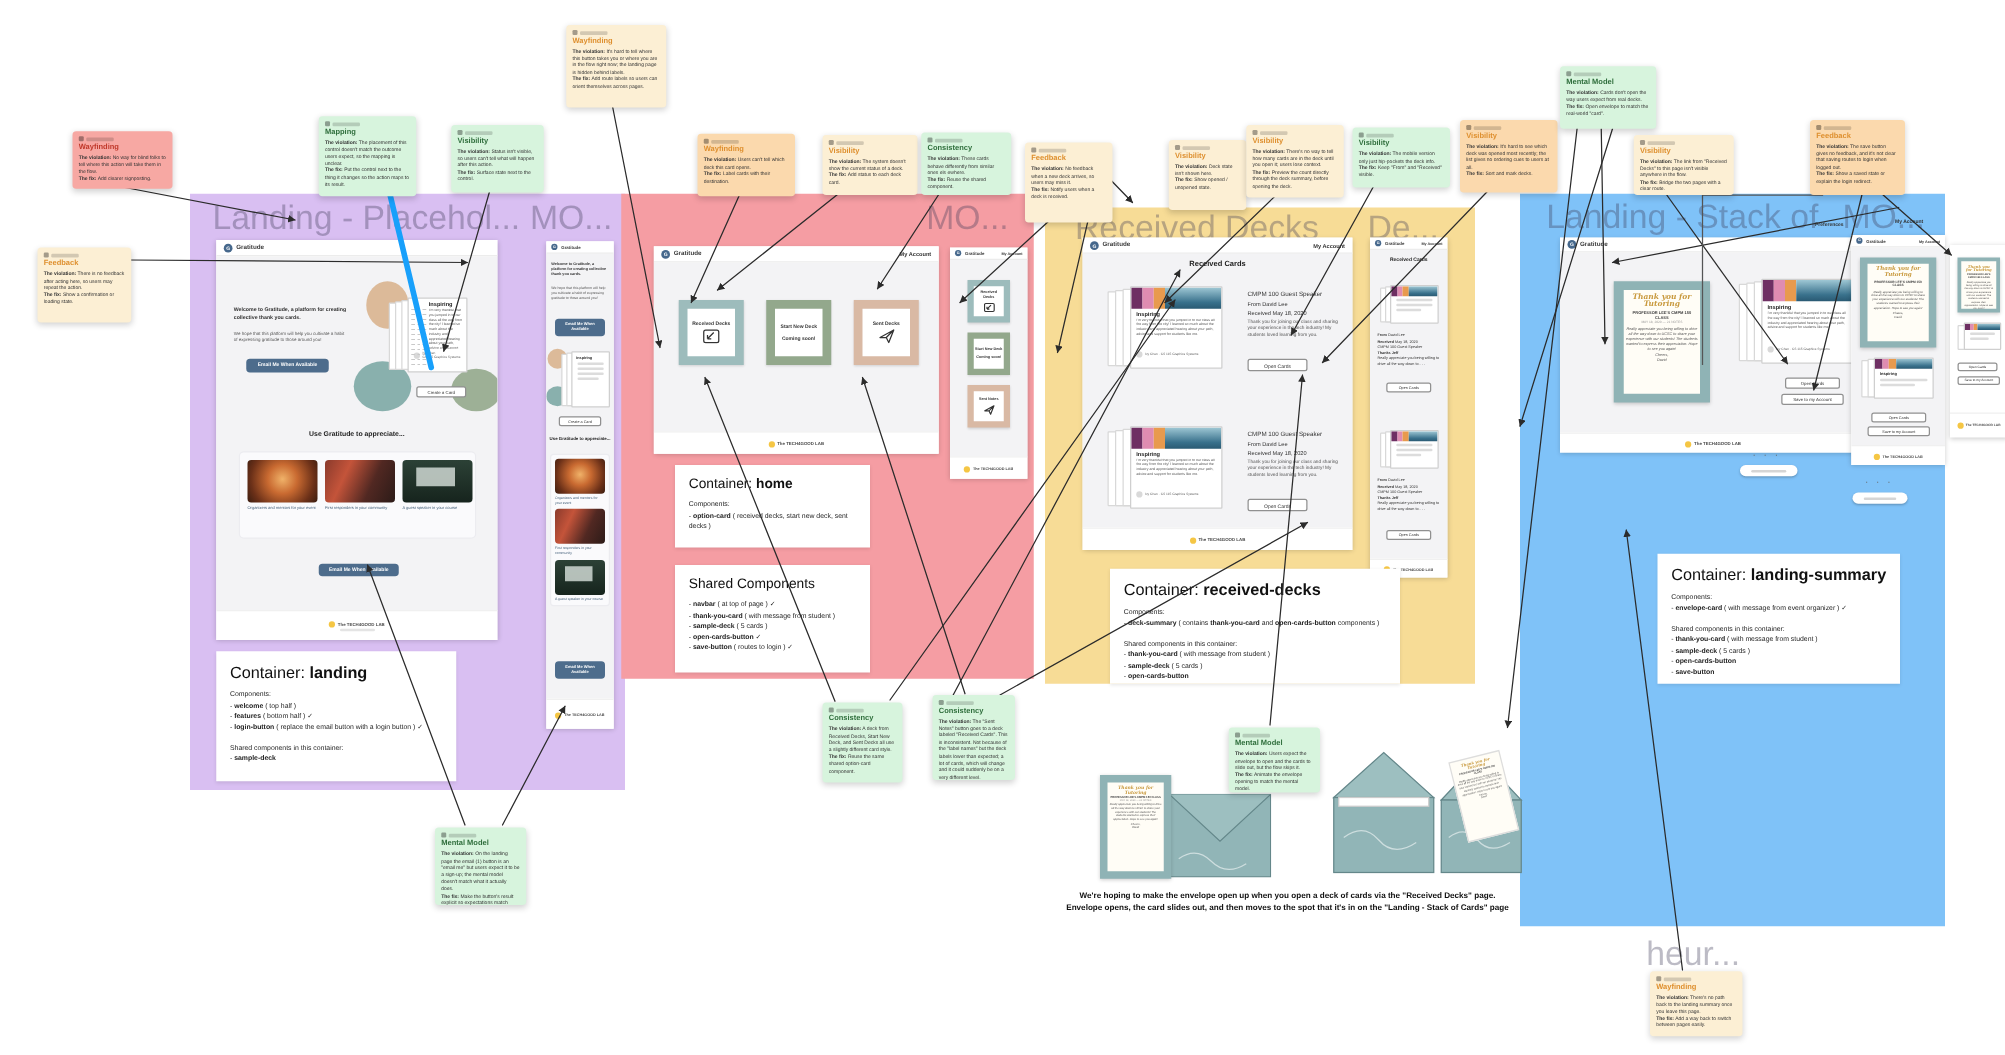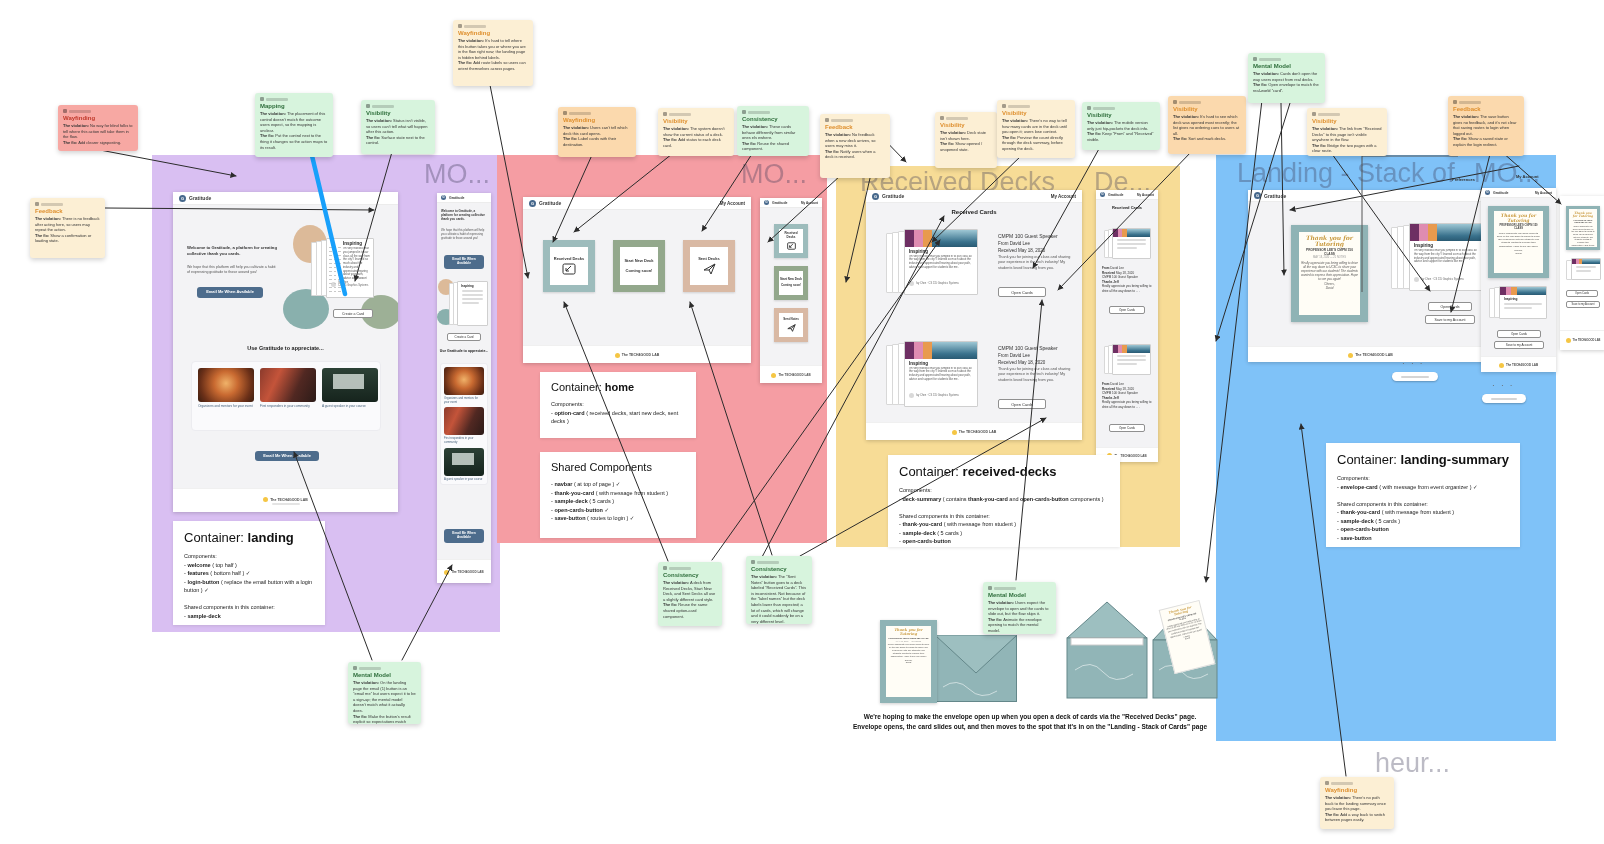--- a/index.html
+++ b/index.html
@@ -131,20 +131,21 @@
       <line x1="1519" y1="166" x2="1290" y2="210" stroke="#2b2b2b" stroke-width="1" marker-end="url(#ah)" stroke-linecap="round"></line>
       <line x1="1332" y1="154" x2="1430" y2="291" stroke="#2b2b2b" stroke-width="1" marker-end="url(#ah)" stroke-linecap="round"></line>
       <line x1="1490" y1="154" x2="1451" y2="312" stroke="#2b2b2b" stroke-width="1" marker-end="url(#ah)" stroke-linecap="round"></line>
       <line x1="1346" y1="776" x2="1301" y2="424" stroke="#2b2b2b" stroke-width="1" marker-end="url(#ah)" stroke-linecap="round"></line>
       <line x1="1290" y1="103" x2="1216" y2="341" stroke="#2b2b2b" stroke-width="1" marker-end="url(#ah)" stroke-linecap="round"></line>
       <line x1="1502" y1="152" x2="1561" y2="204" stroke="#2b2b2b" stroke-width="1" marker-end="url(#ah)" stroke-linecap="round"></line>
       <polyline points="1362,292 1362,156 1458,156 1458,122" fill="none" stroke="#555" stroke-width="1"></polyline>
     </svg>
 
   <div class="frame" style="left:152px;top:155px;width:348px;height:477px;background:#d9bff2">
+    <div class="frame-title" style="left:18px;top:4px">Landing - Placehol...</div>
     <div class="frame-title" style="left:272px;top:4px">MO...</div>
 
     <div class="wf" style="left:21px;top:37px;width:225px;height:320px">
       <div class="nav">
         <span class="logo">G</span>
         <span class="brand">Gratitude</span>
       </div>
       <div class="wfbody" style="top:13px;height:283px">
         <div class="blob" style="left:120px;top:20px;width:34px;height:38px;background:#d9b48f"></div>
         <div class="blob" style="left:110px;top:84px;width:46px;height:40px;background:#7da8a5"></div>
@@ -237,21 +238,21 @@
         <div class="btn" style="left:7px;top:326px;width:40px;height:14px;font-size:3.2px">Email Me When Available</div>
       </div>
       <div class="footer" style="top:366px;height:24px">
         <div class="footrow">
             <span class="sun"></span>
           <span class="fbrand" style="font-size:3px">The TECH4GOOD LAB</span>
           </div>
       </div>
     </div>
 
-    <div class="tblock" style="left:21px;top:366px;width:152px;height:104px">
+    <div class="tblock" style="left:21px;top:366px;width:192px;height:104px">
       <h3><span>Container: </span><b>landing</b></h3>
       <div class="tbody">Components:<br>- <b>welcome</b> ( top half )<br>- <b>features</b> ( bottom half ) ✓<br>- <b>login-button</b> ( replace the email button with a login button ) ✓<br><br>Shared components in this container:<br>- <b>sample-deck</b></div>
     </div>
   </div>
 
   <div class="frame" style="left:497px;top:155px;width:330px;height:388px;background:#f59da3">
     <div class="frame-title" style="left:244px;top:4px">MO...</div>
 
     <div class="wf" style="left:26px;top:42px;width:228px;height:166px">
       <div class="nav">
@@ -609,21 +610,21 @@
     <div class="btn-o" style="left:6px;top:94px;width:32px;height:7px;font-size:2.6px">Open Cards</div>
     <div class="btn-o" style="left:6px;top:105px;width:34px;height:7px;font-size:2.6px">Save to my Account</div>
     <div class="footer" style="top:134px;height:18px">
       <div class="footrow">
           <span class="sun"></span>
         <span class="fbrand" style="font-size:2.6px">The TECH4GOOD LAB</span>
         </div>
     </div>
   </div>
 
-  <div class="frame-title" style="left:1375px;top:748px">heur...</div>
+  <div class="frame-title" style="left:1317px;top:748px">heur...</div>
 
   <div class="envcard" style="left:880px;top:620px;width:57px;height:83px">
     <div class="envcard-in">
       <div class="script" style="font-size:3.6px">Thank you for Tutoring</div>
       <div class="envclass" style="font-size:2.2px">PROFESSOR LEE'S CMPM 150 CLASS</div>
       <div class="envmeta" style="font-size:2px">MAY 18, 2020  —  21 NOTES</div>
       <div class="envmsg" style="font-size:2.2px">Really appreciate you being willing to drive all the way down to UCSC to share your experience with our students! The students wanted to express their appreciation. Hope to see you again!</div>
       <div class="envsig" style="font-size:2.2px">Cheers,
 David</div>
     </div>

